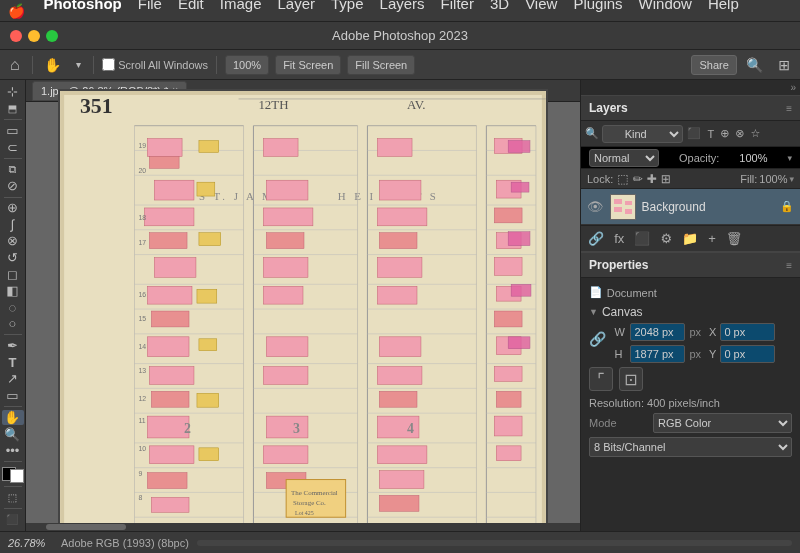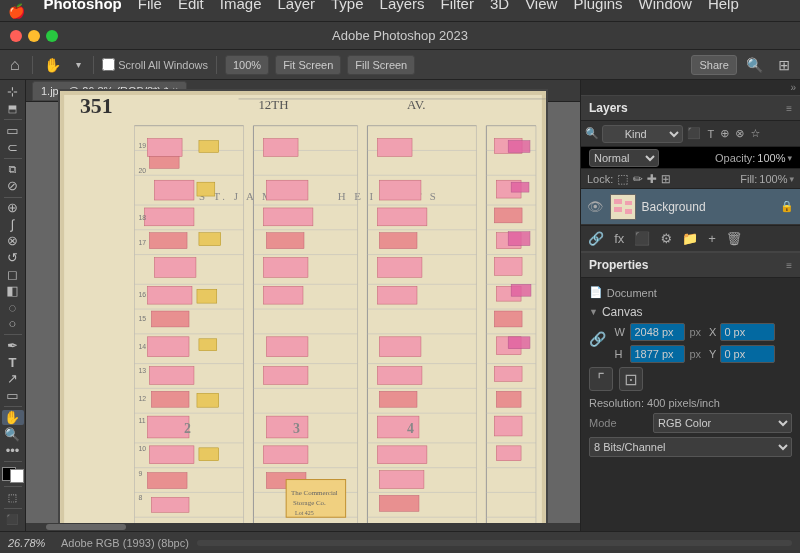--- a/index.html
+++ b/index.html
@@ -325,21 +325,21 @@
       border: 1px solid #555;
       border-radius: 3px;
       color: #ccc;
       font-size: 11px;
       height: 18px;
       width: 70px;
     }
     .opacity-row {
       display: flex;
       align-items: center;
-      gap: 2px;
+      gap: 20px;
       font-size: 11px;
       color: #aaa;
       margin-left: auto;
       text-align: center;
     }
     .opacity-value {
       color: #ccc;
     }
 
     #layers-lock {
@@ -475,21 +475,21 @@
       gap: 4px;
       font-size: 11px;
       color: #aaa;
     }
     .dim-label {
       width: 12px;
       color: #aaa;
     }
     .dim-input {
       width: 55px;
-      background: #0369a1;
+      background: #0c4a6e;
       border: 1px solid #555;
       border-radius: 2px;
       color: #ccc;
       font-size: 11px;
       height: 18px;
       padding: 0 3px;
     }
     .dim-unit {
       color: #888;
       font-size: 11px;

